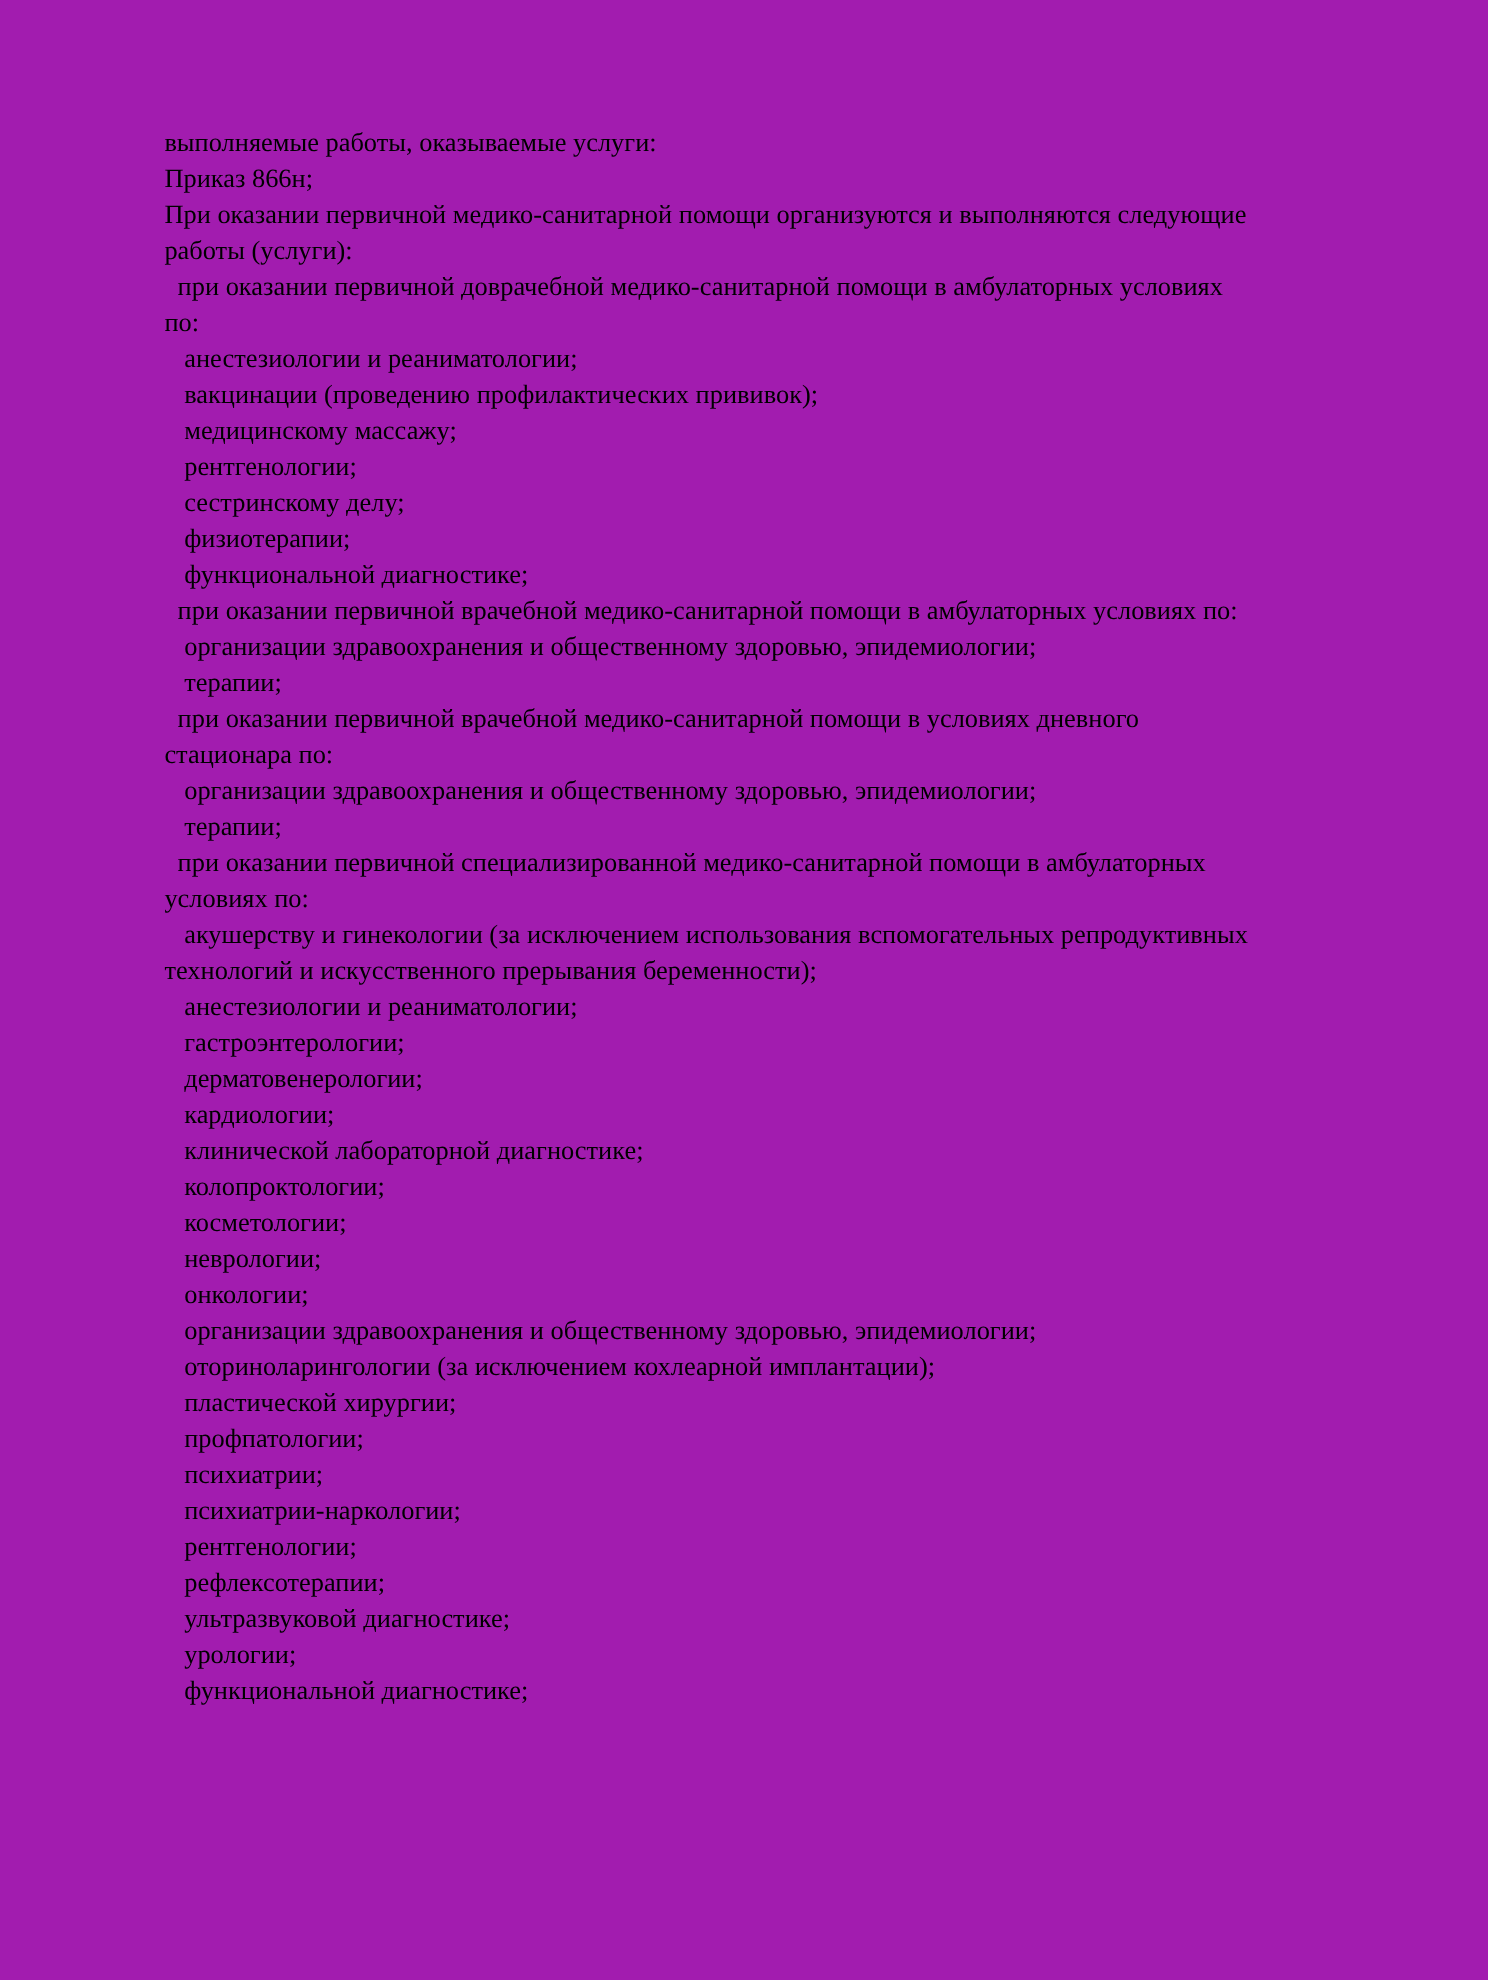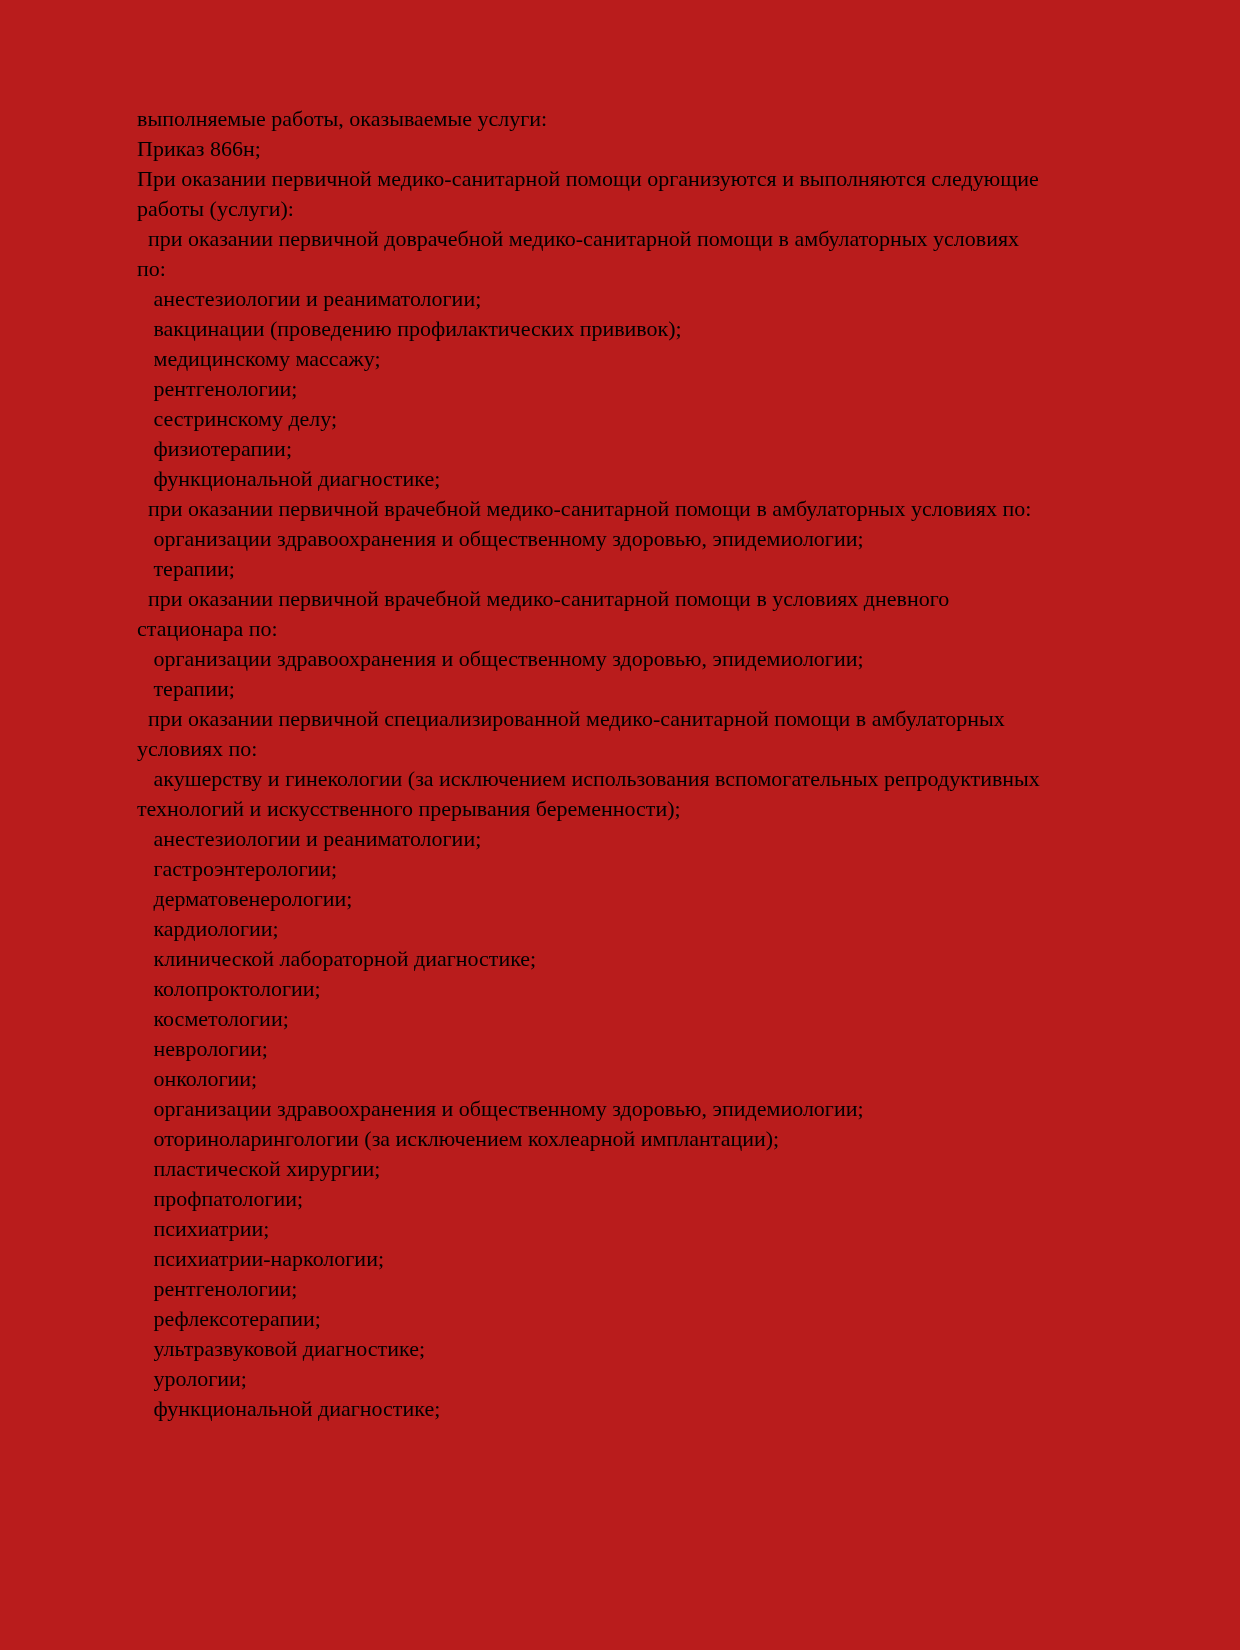--- a/index.html
+++ b/index.html
@@ -32,15 +32,15 @@
     white-space: pre;          
     text-rendering: optimizeLegibility;
   }
   .doc-line {
     min-height: 30px;
   }
 </style>
 </head>
 <body>
 
-<div class="page" style="background: #b91c1c; color: rgb(0, 0, 0);">
+<div class="page" style="background: #a21caf; color: rgb(0, 0, 0);">
   <div class="doc"><div class="doc-line">выполняемые работы, оказываемые услуги:</div><div class="doc-line">Приказ 866н;</div><div class="doc-line">При оказании первичной медико-санитарной помощи организуются и выполняются следующие</div><div class="doc-line">работы (услуги):</div><div class="doc-line">  при оказании первичной доврачебной медико-санитарной помощи в амбулаторных условиях</div><div class="doc-line">по:</div><div class="doc-line">   анестезиологии и реаниматологии;</div><div class="doc-line">   вакцинации (проведению профилактических прививок);</div><div class="doc-line">   медицинскому массажу;</div><div class="doc-line">   рентгенологии;</div><div class="doc-line">   сестринскому делу;</div><div class="doc-line">   физиотерапии;</div><div class="doc-line">   функциональной диагностике;</div><div class="doc-line">  при оказании первичной врачебной медико-санитарной помощи в амбулаторных условиях по:</div><div class="doc-line">   организации здравоохранения и общественному здоровью, эпидемиологии;</div><div class="doc-line">   терапии;</div><div class="doc-line">  при оказании первичной врачебной медико-санитарной помощи в условиях дневного</div><div class="doc-line">стационара по:</div><div class="doc-line">   организации здравоохранения и общественному здоровью, эпидемиологии;</div><div class="doc-line">   терапии;</div><div class="doc-line">  при оказании первичной специализированной медико-санитарной помощи в амбулаторных</div><div class="doc-line">условиях по:</div><div class="doc-line">   акушерству и гинекологии (за исключением использования вспомогательных репродуктивных</div><div class="doc-line">технологий и искусственного прерывания беременности);</div><div class="doc-line">   анестезиологии и реаниматологии;</div><div class="doc-line">   гастроэнтерологии;</div><div class="doc-line">   дерматовенерологии;</div><div class="doc-line">   кардиологии;</div><div class="doc-line">   клинической лабораторной диагностике;</div><div class="doc-line">   колопроктологии;</div><div class="doc-line">   косметологии;</div><div class="doc-line">   неврологии;</div><div class="doc-line">   онкологии;</div><div class="doc-line">   организации здравоохранения и общественному здоровью, эпидемиологии;</div><div class="doc-line">   оториноларингологии (за исключением кохлеарной имплантации);</div><div class="doc-line">   пластической хирургии;</div><div class="doc-line">   профпатологии;</div><div class="doc-line">   психиатрии;</div><div class="doc-line">   психиатрии-наркологии;</div><div class="doc-line">   рентгенологии;</div><div class="doc-line">   рефлексотерапии;</div><div class="doc-line">   ультразвуковой диагностике;</div><div class="doc-line">   урологии;</div><div class="doc-line">   функциональной диагностике;</div></div>
 </div>
 
 </body></html>

